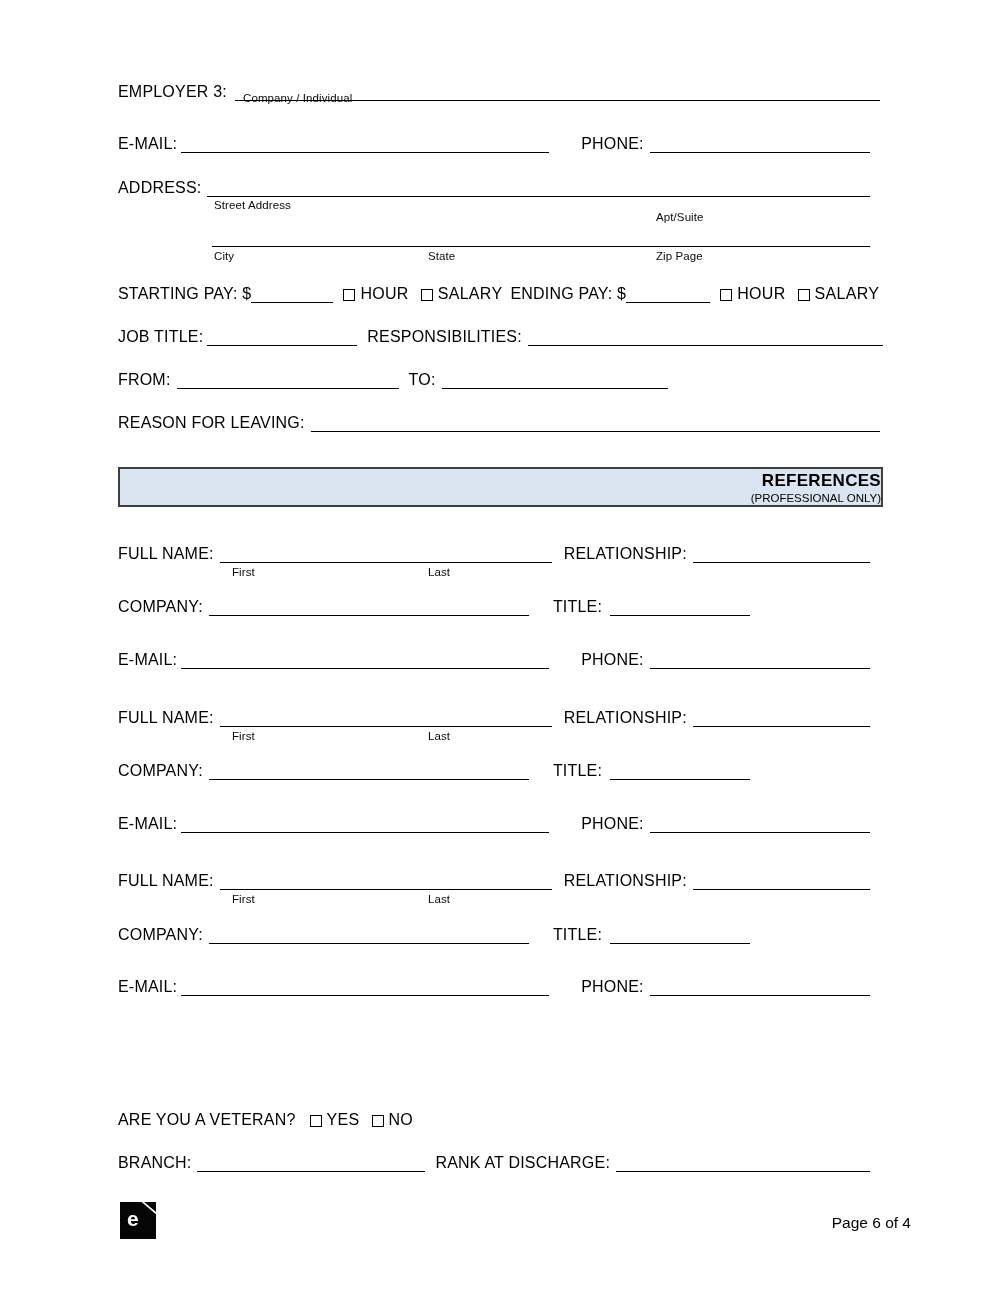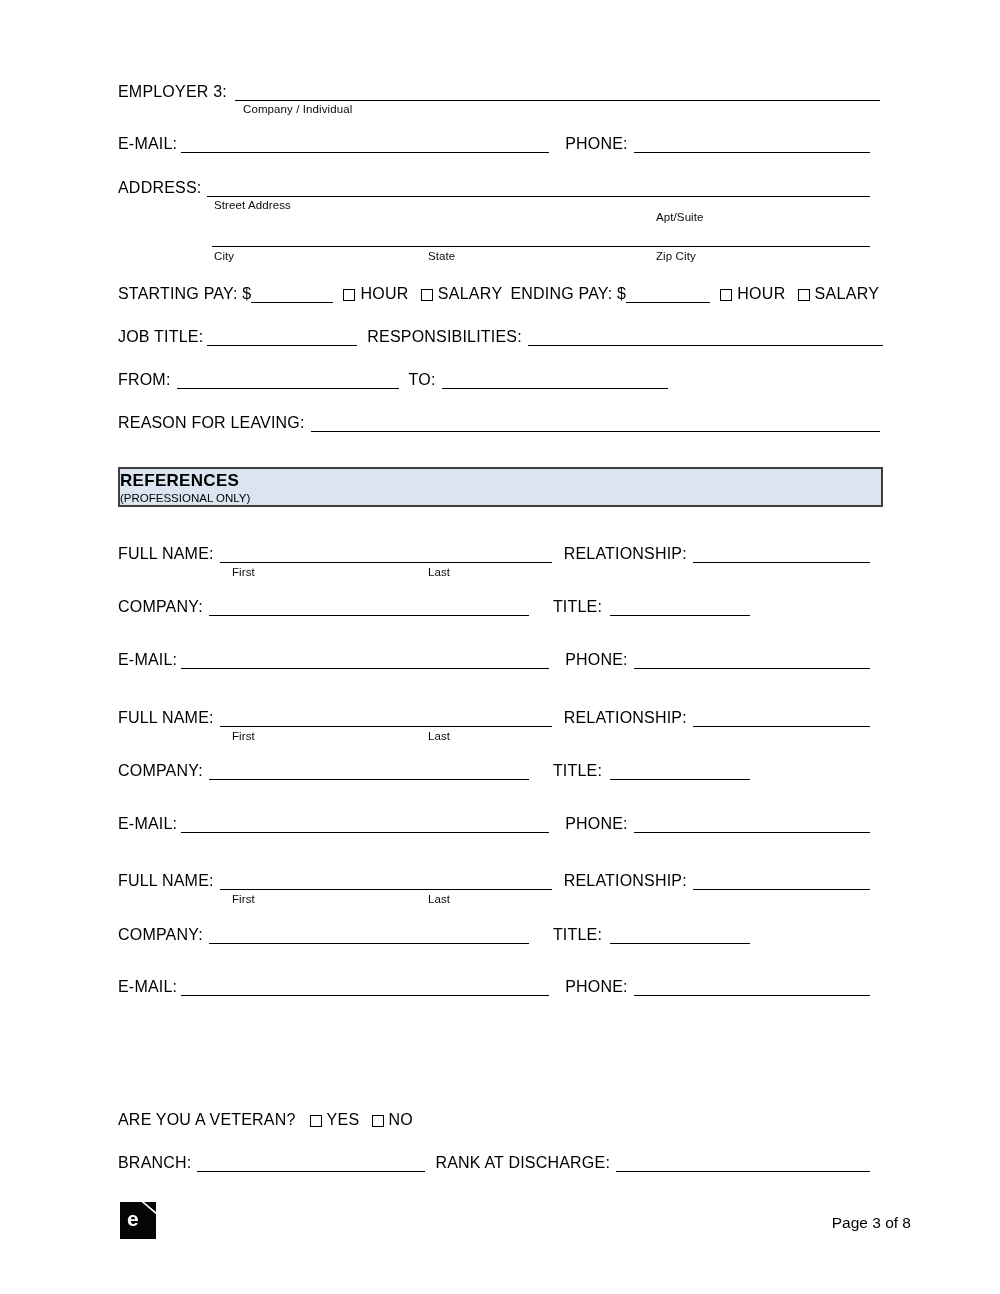--- a/index.html
+++ b/index.html
@@ -24,26 +24,26 @@
   }
   .cb {
     display:inline-block; width:12px; height:12px;
     border:1.6px solid #000; background:#fff; box-sizing:border-box;
     margin-bottom:2px;
   }
   .cb-label { font-size:16px; margin-left:5px; letter-spacing:0.3px; }
   .bar {
     position:absolute; left:118px; width:765px; box-sizing:border-box;
     background:#dbe5f1; border:2px solid #3f3f3f;
-    display:flex; flex-direction:column; align-items:flex-start; justify-content:center;
+    display:flex; flex-direction:column; align-items:flex-end; justify-content:center;
   }
   .bar-title { font-size:17px; font-weight:700; letter-spacing:0.3px; }
   .bar-subtitle { font-size:11.5px; margin-top:1px; }
   .ml4{margin-left:4px}.ml6{margin-left:6px}.ml8{margin-left:8px}.ml10{margin-left:10px}
-  .ml12{margin-left:12px}.ml14{margin-left:14px}.ml16{margin-left:16px}.ml32{margin-left:24px}
+  .ml12{margin-left:12px}.ml14{margin-left:14px}.ml16{margin-left:32px}.ml32{margin-left:24px}
   .mr3{margin-right:3px}.mr13{margin-right:13px}
   .w82{width:82px}.w84{width:84px}.w140{width:140px}.w150{width:150px}
   .w222{width:222px}.w226{width:226px}.w228{width:228px}
   .w320{width:320px}.w332{width:332px}.w368{width:368px}
   .pl94{padding-left:94px}
   .logo { position:absolute; left:120px; top:1202px; width:36px; height:37px; }
   .logo-body { position:absolute; left:0; top:0; width:100%; height:100%; background:#050505;
     -webkit-clip-path:polygon(0 0, 60% 0, 100% 33%, 100% 100%, 0 100%);
     clip-path:polygon(0 0, 60% 0, 100% 33%, 100% 100%, 0 100%); }
   .logo-fold { position:absolute; right:0; top:0; width:12px; height:10px; background:#050505;
@@ -55,21 +55,21 @@
 </style>
 </head>
 <body>
 
 <div class="page">
 
   <div class="row" style="top:82px">
     <span class="bold">EMPLOYER 3:</span>
     <span class="line flex1 ml8 mr3"></span>
   </div>
-  <span class="caption" style="left:243px; top:103px">Company / Individual</span>
+  <span class="caption" style="left:243px; top:92px">Company / Individual</span>
 
   <div class="row" style="top:134px">
     <span>E-MAIL:</span>
     <span class="line w368 ml4"></span>
     <span class="ml16">PHONE:</span>
     <span class="line flex1 ml6 mr13"></span>
   </div>
 
   <div class="row" style="top:178px">
     <span>ADDRESS</span>
@@ -77,21 +77,21 @@
     <span class="line flex1 ml6 mr13"></span>
   </div>
   <span class="caption" style="left:214px; top:199px">Street Address</span>
   <span class="caption" style="left:656px; top:211px">Apt/Suite</span>
 
   <div class="row pl94" style="top:228px">
     <span class="line flex1 mr13"></span>
   </div>
   <span class="caption" style="left:214px; top:250px">City</span>
   <span class="caption" style="left:428px; top:250px">State</span>
-  <span class="caption" style="left:656px; top:250px">Zip City</span>
+  <span class="caption" style="left:656px; top:250px">Zip Page</span>
 
   <div class="row" style="top:284px">
     <span>STARTING PAY: $</span>
     <span class="line w82"></span>
     <span class="cb ml10"></span>
     <span class="cb-label">HOUR</span>
     <span class="cb ml12"></span>
     <span class="cb-label">SALARY</span>
     <span class="ml8">ENDING PAY: $</span>
     <span class="line w84"></span>
@@ -203,15 +203,15 @@
     <span class="line w228 ml6"></span>
     <span class="ml10">RANK AT DISCHARGE:</span>
     <span class="line flex1 ml6 mr13"></span>
   </div>
 
   <div class="logo">
     <div class="logo-body"></div>
     <div class="logo-fold"></div>
     <span class="logo-letter">e</span>
   </div>
-  <span class="page-num">Page 3 of 8</span>
+  <span class="page-num">Page 6 of 4</span>
 
 </div>
 
 </body></html>

